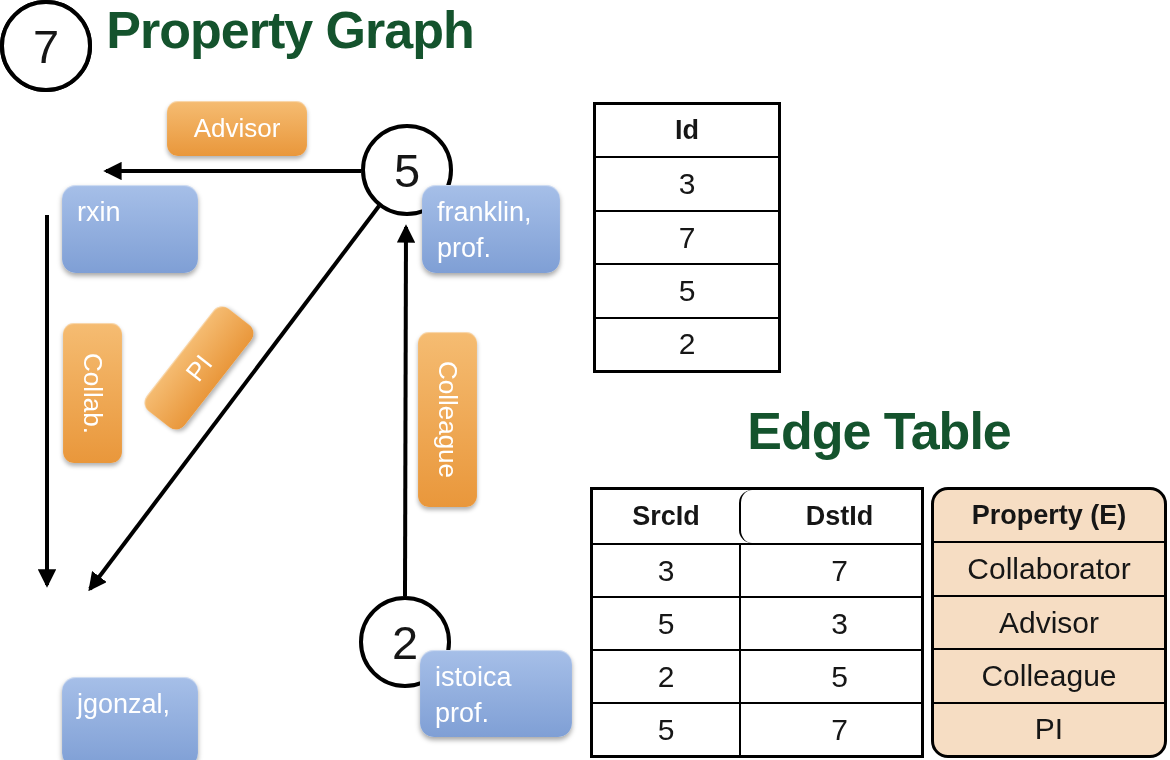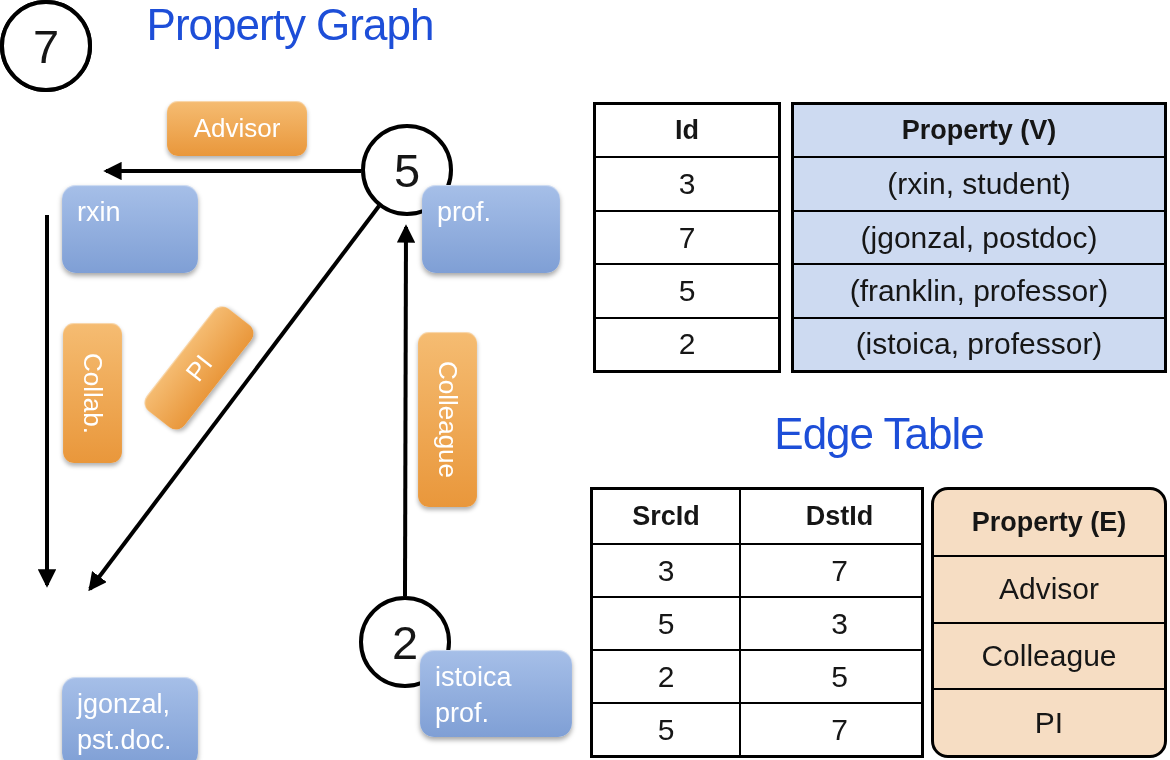--- a/index.html
+++ b/index.html
@@ -1,22 +1,22 @@
 <!DOCTYPE html>
 <html style="--orange-light: #F5BC72; --orange-dark: #E9973B; --blue-light: #A6BFE8; --blue-dark: #7F9FD5; --vertex-col-bg: #CDDAF1; --edge-col-bg: #F6DDC3; --line-color: #000000; --text-dark: #111111;"><head>
 <meta charset="utf-8">
 <style>
   html,body{margin:0;padding:0;background:#fff;}
   .stage{
     position:relative;width:1170px;height:760px;background:#fff;overflow:hidden;
     font-family:"Liberation Sans",sans-serif;color:var(--text-dark,#111);
   }
   .title{
-    position:absolute;text-align:center;font-size:44px;font-weight:400;
-    letter-spacing:-1px;color:#1d4ed8;white-space:nowrap;
+    position:absolute;text-align:center;font-size:52px;font-weight:700;
+    letter-spacing:-1px;color:#14532d;white-space:nowrap;
   }
   
   .node{
     position:absolute;width:92px;height:92px;border:4px solid var(--line-color,#000);
     border-radius:50%;background:#fff;box-sizing:border-box;display:flex;
     align-items:center;justify-content:center;font-size:47px;color:#161616;z-index:1;
   }
   .arrow-layer{position:absolute;left:0;top:0;z-index:2;pointer-events:none;}
   .vprop{
     position:absolute;z-index:3;border-radius:14px;color:#fff;font-size:27px;line-height:1.34;
@@ -45,21 +45,21 @@
   .tbox.blue{background:var(--vertex-col-bg,#CDDAF1);}
   .tbox.peach{background:var(--edge-col-bg,#F6DDC3);}
   .tgrid{
     position:absolute;border:3px solid var(--line-color,#000);box-sizing:border-box;
     display:grid;grid-template-columns:146px 1fr;grid-auto-rows:1fr;background:#fff;
   }
   .tgrid .cell{
     display:flex;align-items:center;justify-content:center;font-size:30px;color:#161616;
     border-top:2px solid var(--line-color,#000);
   }
-  .tgrid .cell.r0{border-top:none;}
+  .tgrid .cell.r0{border-top:none;border-radius:13px;}
   .tgrid .cell.c1{border-left:2px solid var(--line-color,#000);padding-left:17px;}
   .tgrid .hdr{font-weight:bold;font-size:27px;}
 </style>
 </head>
 <body>
 
 <div class="stage">
 
   <div class="title" style="left:0;top:18;width:580px;">Property Graph</div>
 
@@ -87,25 +87,25 @@
       <span>7</span>
     </div>
   <div class="node" style="left:359px;top:596px;">
       <span>2</span>
     </div>
 
   <div class="vprop" style="left:62px;top:185px;width:136px;height:88px;">
     <div>rxin</div>
   </div>
   <div class="vprop" style="left:422px;top:185px;width:138px;height:88px;">
+    <div>franklin,</div>
     <div>prof.</div>
   </div>
   <div class="vprop" style="left:62px;top:677px;width:136px;height:90px;">
     <div>jgonzal,</div>
-    <div>pst.doc.</div>
   </div>
   <div class="vprop" style="left:420px;top:650px;width:152px;height:87px;">
     <div>istoica</div>
     <div>prof.</div>
   </div>
 
   <div class="elabel" style="left:167px;top:101px;width:140px;height:55px;">Advisor</div>
   <div class="elabel" style="left:63px;top:323px;width:59px;height:140px;">
     <span class="vtext">Collab.</span>
   </div>
@@ -115,42 +115,36 @@
   </div>
 
 
   <div class="tbox" style="left:593px;top:102px;width:188px;height:271px;">
     <div class="cell hdr">Id</div>
     <div class="cell">3</div>
     <div class="cell">7</div>
     <div class="cell">5</div>
     <div class="cell">2</div>
   </div>
-  <div class="tbox blue" style="left:791px;top:102px;width:376px;height:271px;">
-    <div class="cell hdr">Property (V)</div>
-    <div class="cell">(rxin, student)</div>
-    <div class="cell">(jgonzal, postdoc)</div>
-    <div class="cell">(franklin, professor)</div>
-    <div class="cell">(istoica, professor)</div>
-  </div>
 
-  <div class="title" style="left:590px;top:401px;width:578px;margin-top:8px;">Edge Table</div>
+  <div class="title" style="left:590px;top:401px;width:578px;">Edge Table</div>
 
   <div class="tgrid" style="left:590px;top:487px;width:334px;height:271px;">
     <div class="cell hdr r0">SrcId</div>
     <div class="cell hdr r0 c1">DstId</div>
     <div class="cell">3</div>
     <div class="cell c1">7</div>
     <div class="cell">5</div>
     <div class="cell c1">3</div>
     <div class="cell">2</div>
     <div class="cell c1">5</div>
     <div class="cell">5</div>
     <div class="cell c1">7</div>
   </div>
   <div class="tbox peach" style="left:931px;top:487px;width:236px;height:271px;border-radius:17px;">
     <div class="cell hdr">Property (E)</div>
+    <div class="cell">Collaborator</div>
     <div class="cell">Advisor</div>
     <div class="cell">Colleague</div>
     <div class="cell">PI</div>
   </div>
 
 </div>
 
 </body></html>

